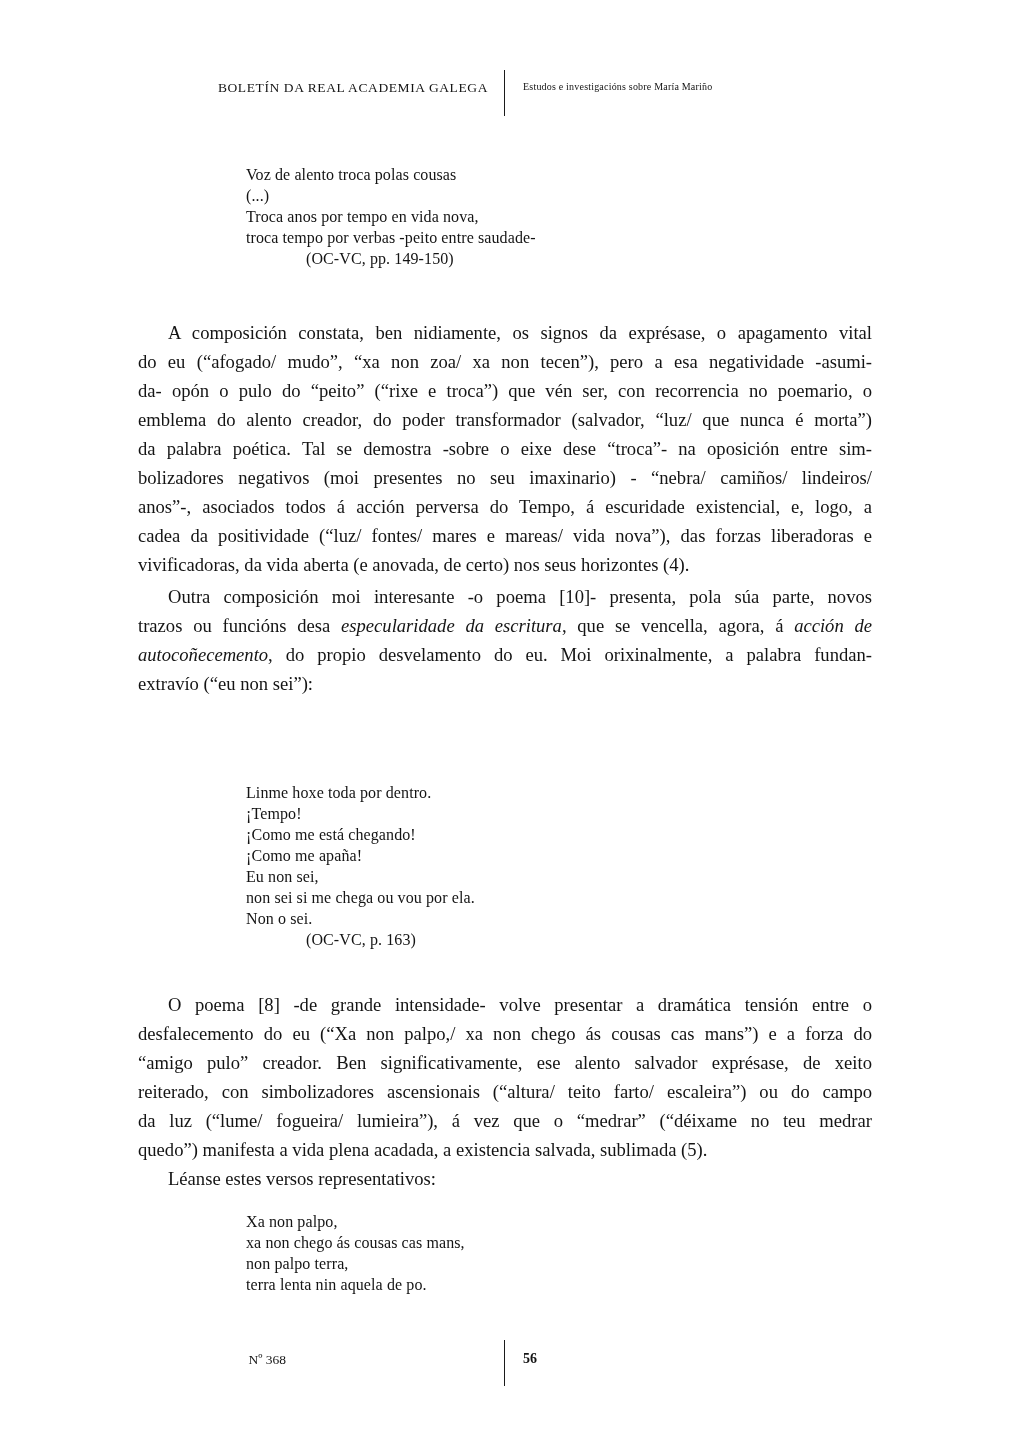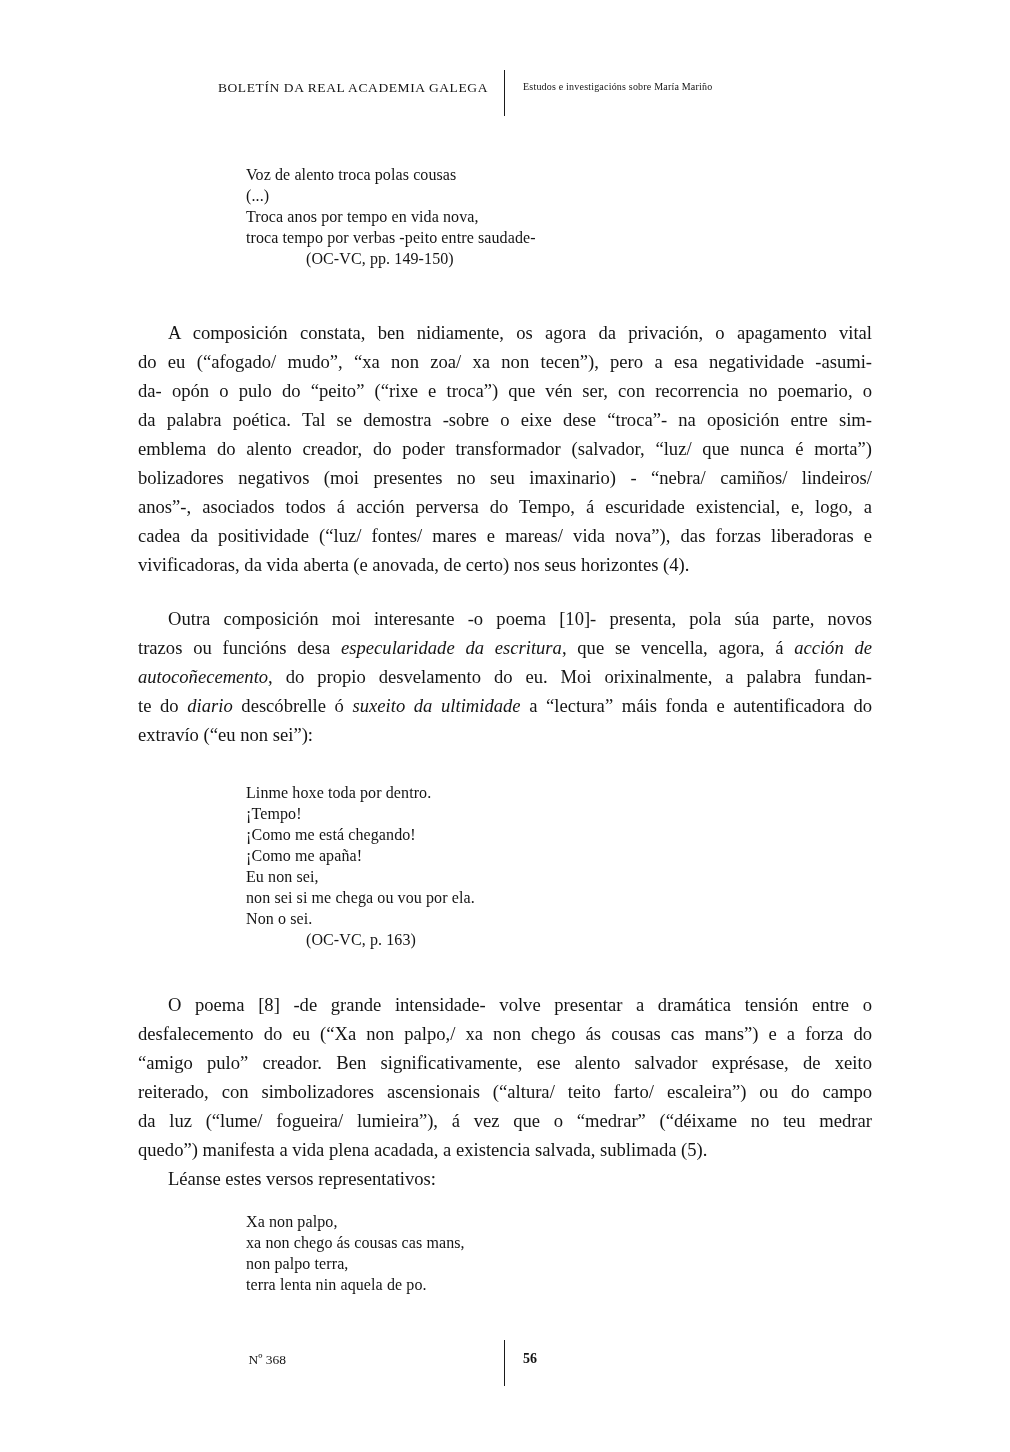--- a/index.html
+++ b/index.html
@@ -112,36 +112,35 @@
 
 <div class="quote" style="top:164px;">
   <div>Voz de alento troca polas cousas</div>
   <div>(...)</div>
   <div>Troca anos por tempo en vida nova,</div>
   <div>troca tempo por verbas -peito entre saudade-</div>
   <div class="cite">(OC-VC, pp. 149-150)</div>
 </div>
 
 <div class="body-block" style="top:318px;">
-  <div class="line indent">A composición constata, ben nidiamente, os agora da privación, o apagamento vital</div>
+  <div class="line indent">A composición constata, ben nidiamente, os signos da exprésase, o apagamento vital</div>
   <div class="line">do eu (“afogado/ mudo”, “xa non zoa/ xa non tecen”), pero a esa negatividade -asumi-</div>
   <div class="line">da- opón o pulo do “peito” (“rixe e troca”) que vén ser, con recorrencia no poemario, o</div>
+  <div class="line">emblema do alento creador, do poder transformador (salvador, “luz/ que nunca é morta”)</div>
   <div class="line">da palabra poética. Tal se demostra -sobre o eixe dese “troca”- na oposición entre sim-</div>
-  <div class="line">emblema do alento creador, do poder transformador (salvador, “luz/ que nunca é morta”)</div>
   <div class="line">bolizadores negativos (moi presentes no seu imaxinario) - “nebra/ camiños/ lindeiros/</div>
   <div class="line">anos”-, asociados todos á acción perversa do Tempo, á escuridade existencial, e, logo, a</div>
   <div class="line">cadea da positividade (“luz/ fontes/ mares e mareas/ vida nova”), das forzas liberadoras e</div>
   <div class="line last">vivificadoras, da vida aberta (e anovada, de certo) nos seus horizontes (4).</div>
 </div>
 
-<div class="body-block" style="top:604px;">
+<div class="body-block" style="top:582px;">
   <div class="line indent">Outra composición moi interesante -o poema [10]- presenta, pola súa parte, novos</div>
   <div class="line"><span class="seg">trazos ou funcións desa </span><span class="seg it">especularidade da escritura</span><span class="seg">, que se vencella, agora, á </span><span class="seg it">acción de</span></div>
   <div class="line"><span class="seg it">autocoñecemento</span><span class="seg">, do propio desvelamento do eu. Moi orixinalmente, a palabra fundan-</span></div>
-  <div class="line"><span class="seg">te do </span><span class="seg it">diario</span><span class="seg"> descóbrelle ó </span><span class="seg it">suxeito da ultimidade</span><span class="seg"> a “lectura” máis fonda e autentificadora do</span></div>
   <div class="line last">extravío (“eu non sei”):</div>
 </div>
 
 <div class="quote" style="top:782px;">
   <div>Linme hoxe toda por dentro.</div>
   <div>¡Tempo!</div>
   <div>¡Como me está chegando!</div>
   <div>¡Como me apaña!</div>
   <div>Eu non sei,</div>
   <div>non sei si me chega ou vou por ela.</div>

